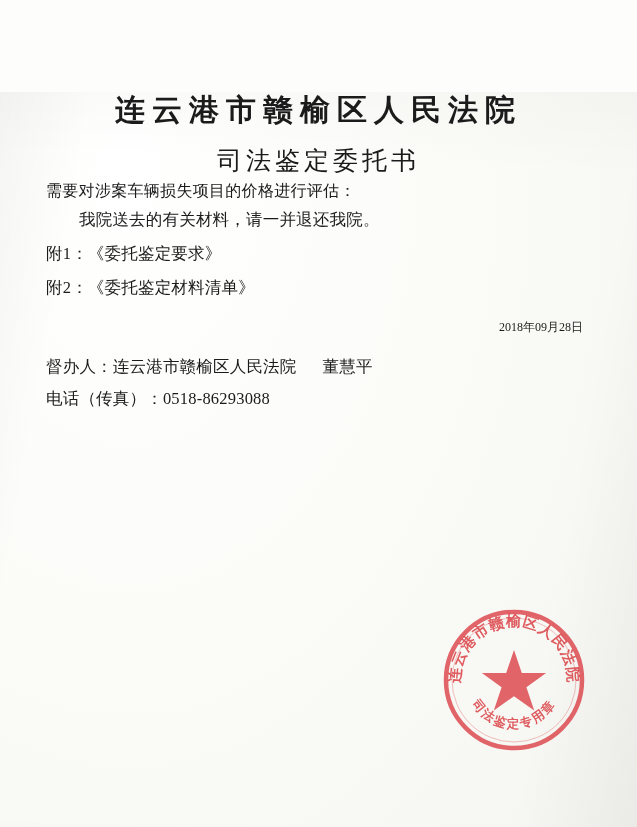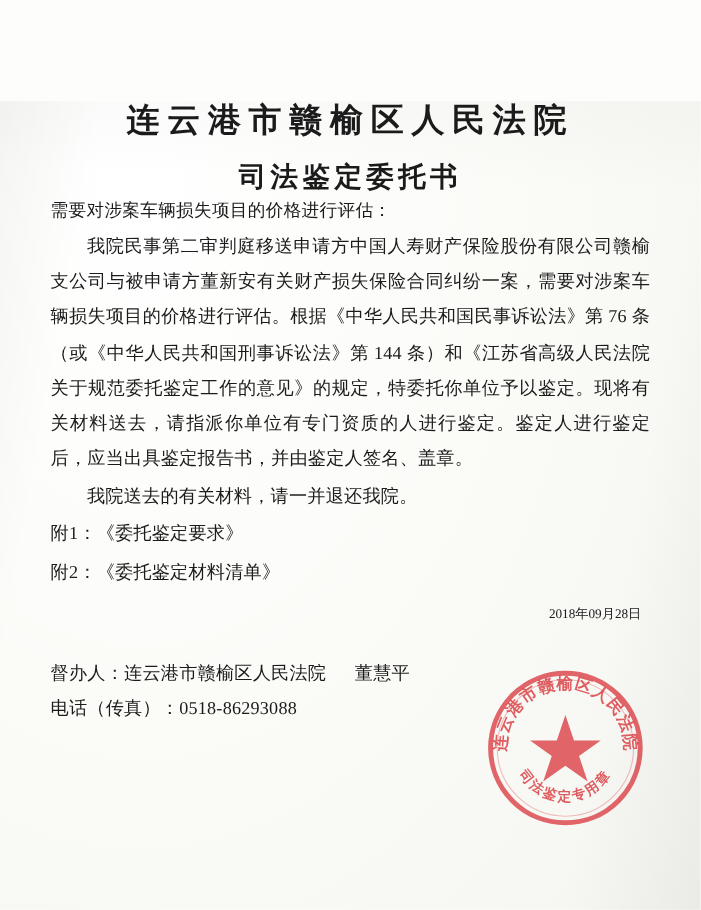--- a/index.html
+++ b/index.html
@@ -40,21 +40,21 @@
     font-size: 30px;
     font-weight: bold;
     letter-spacing: 7px;
     line-height: 1.2;
     font-family: "DejaVu Serif", "Liberation Serif", serif;
   }
   .title-sub {
     margin-top: 16px;
     text-align: center;
     font-size: 25px;
-    font-weight: bold;
+    font-weight: normal;
     letter-spacing: 4px;
     font-family: "DejaVu Serif", "Liberation Serif", serif;
   }
   .doc-number {
     margin-top: 24px;
     text-align: right;
     padding-right: 8px;
     font-size: 16px;
     letter-spacing: 0.5px;
   }
@@ -83,21 +83,21 @@
   }
   .date-line {
     position: relative;
     margin-top: 14px;
     text-align: right;
     padding-right: 8px;
     font-size: 12px;
     z-index: 3;
   }
   .supervisor {
-    margin-top: 34px;
+    margin-top: 20px;
     font-size: 16.5px;
     letter-spacing: 0.2px;
   }
   .phone {
     margin-top: 10px;
     font-size: 16.5px;
     letter-spacing: 0.2px;
   }
   .gap-name {
     display: inline-block;
@@ -136,21 +136,20 @@
 
   <div class="content">
 
     <div class="title-main">连云港市赣榆区人民法院</div>
 
     <div class="title-sub">司法鉴定委托书</div>
 
 
     <div class="recipient">需要对涉案车辆损失项目的价格进行评估：</div>
 
-    <div class="body-para">我院民事第二审判庭移送申请方中国人寿财产保险股份有限公司赣榆支公司与被申请方董新安有关财产损失保险合同纠纷一案，需要对涉案车辆损失项目的价格进行评估。根据《中华人民共和国民事诉讼法》第 76 条（或《中华人民共和国刑事诉讼法》第 144 条）和《江苏省高级人民法院关于规范委托鉴定工作的意见》的规定，特委托你单位予以鉴定。现将有关材料送去，请指派你单位有专门资质的人进行鉴定。鉴定人进行鉴定后，应当出具鉴定报告书，并由鉴定人签名、盖章。</div>
 
     <div class="body-para second">我院送去的有关材料，请一并退还我院。</div>
 
     <div class="attach">附1：《委托鉴定要求》</div>
 
     <div class="attach">附2：《委托鉴定材料清单》</div>
 
     <div class="date-line">2018年09月28日</div>
 
     <div class="supervisor">

